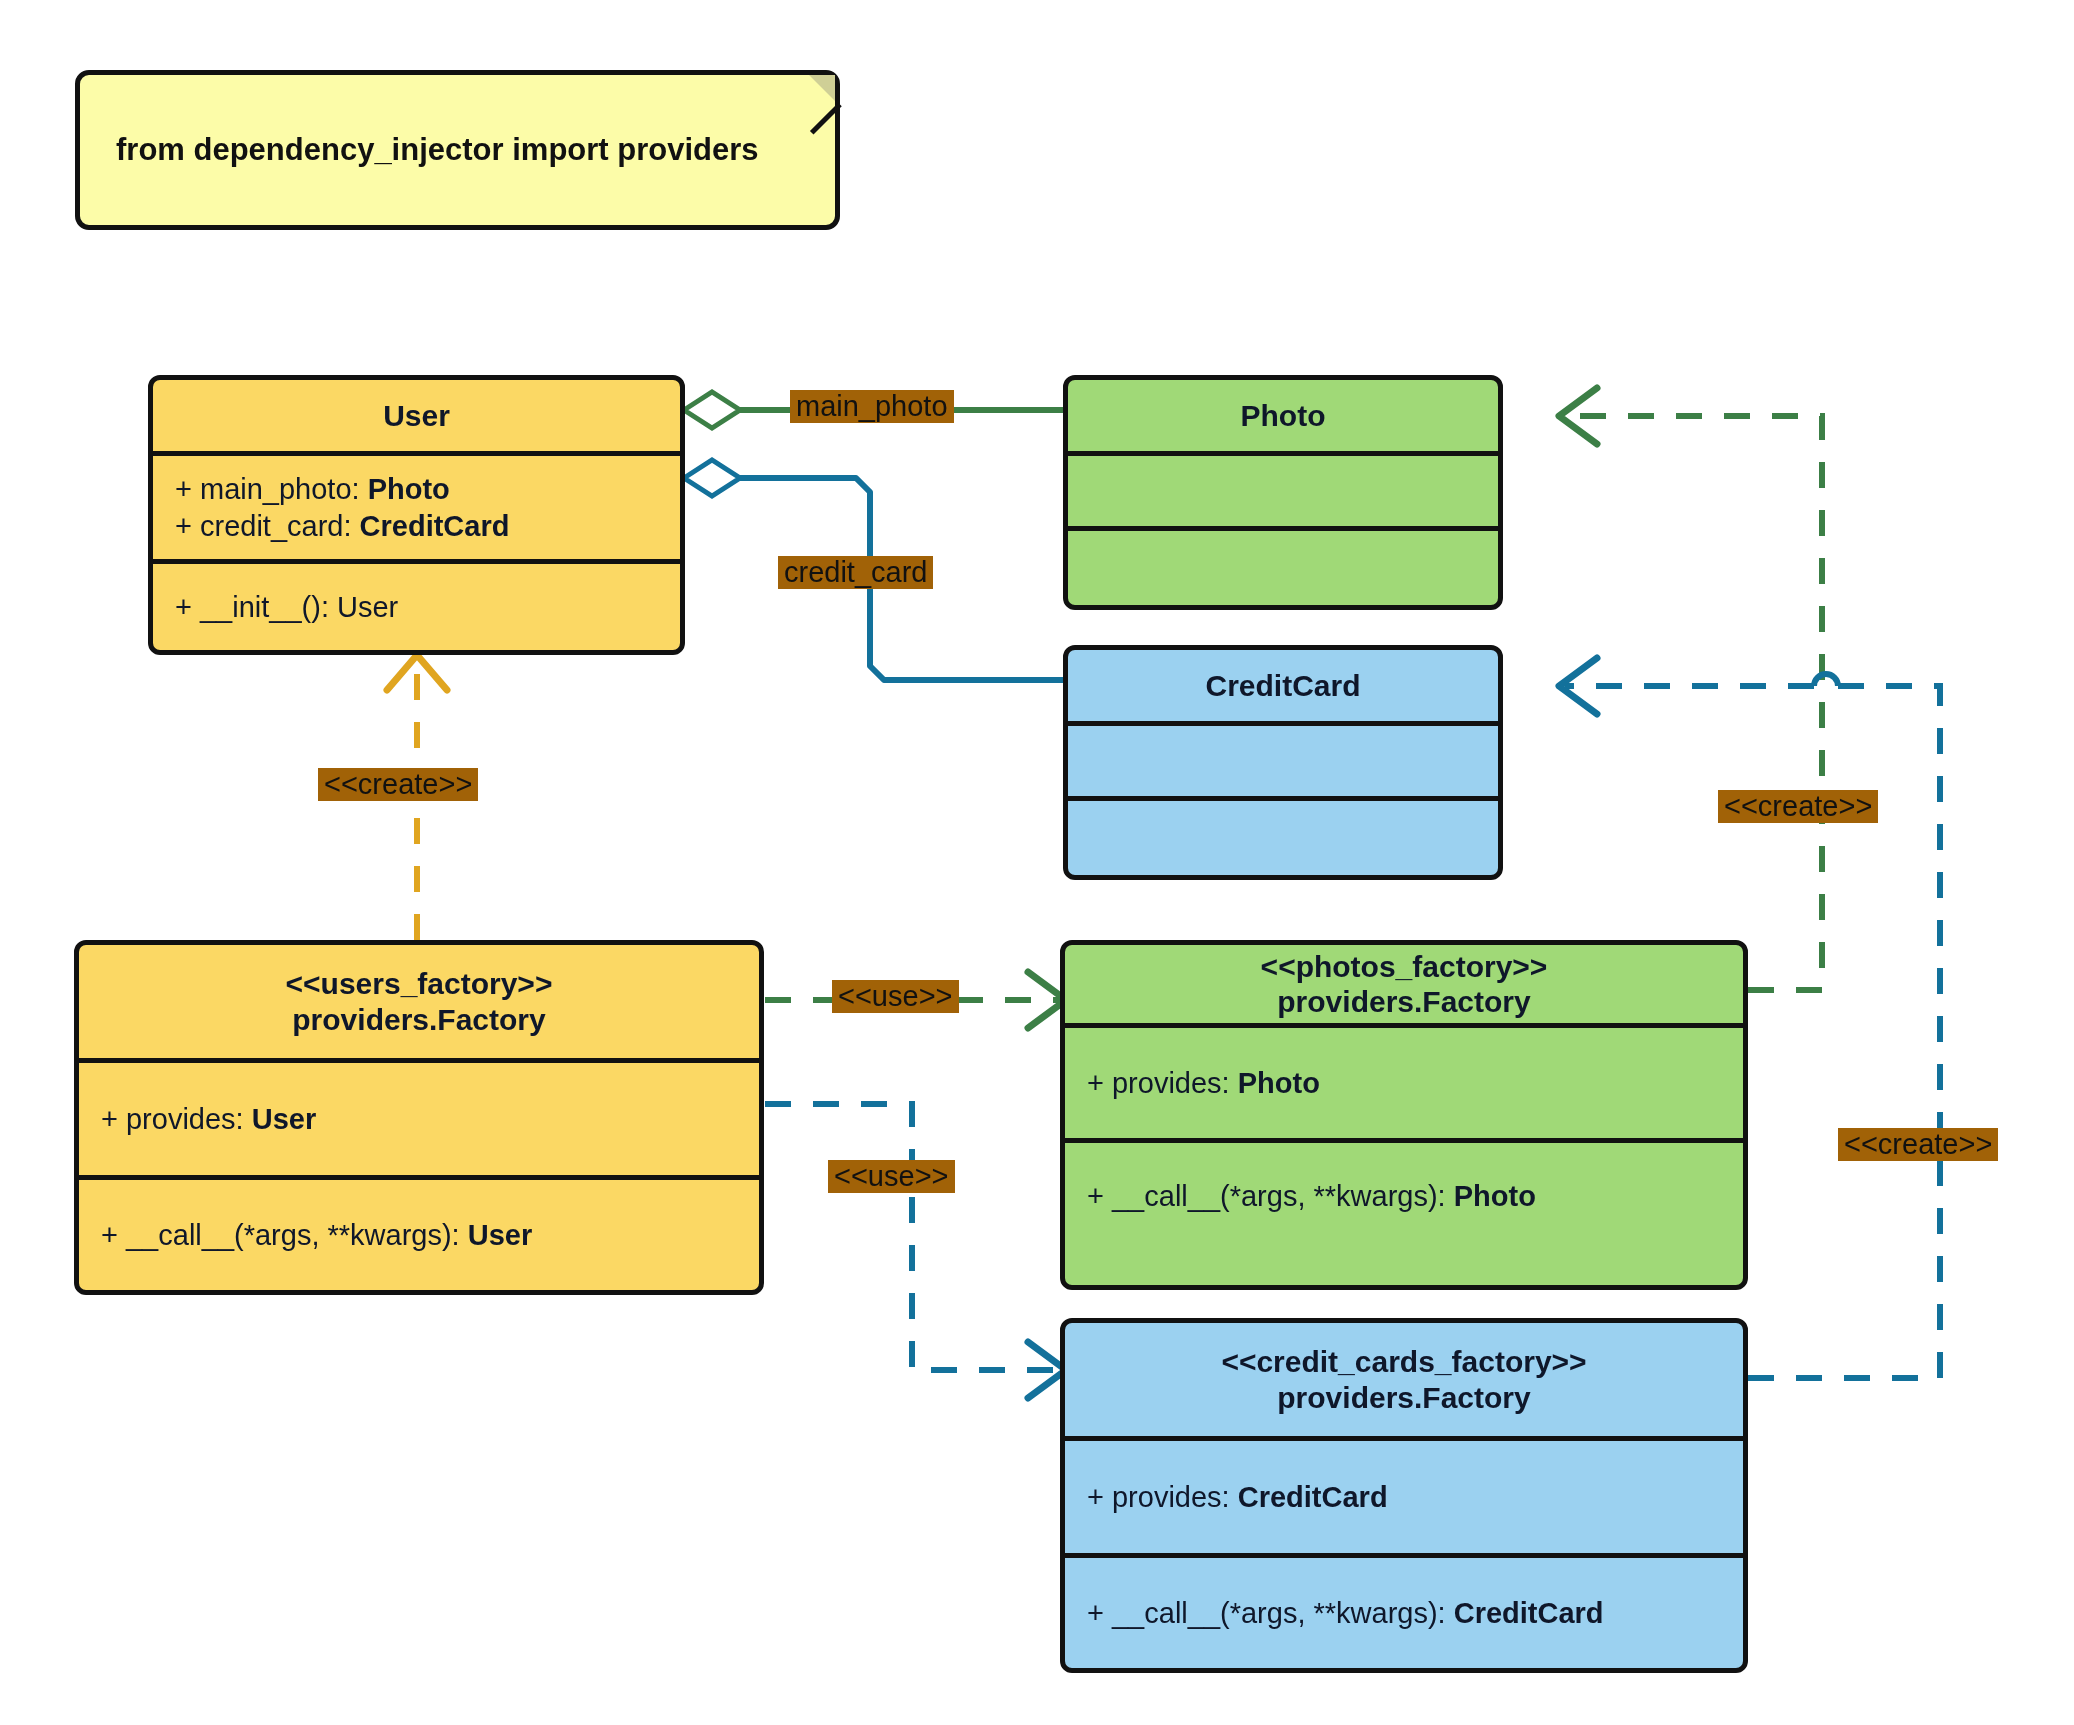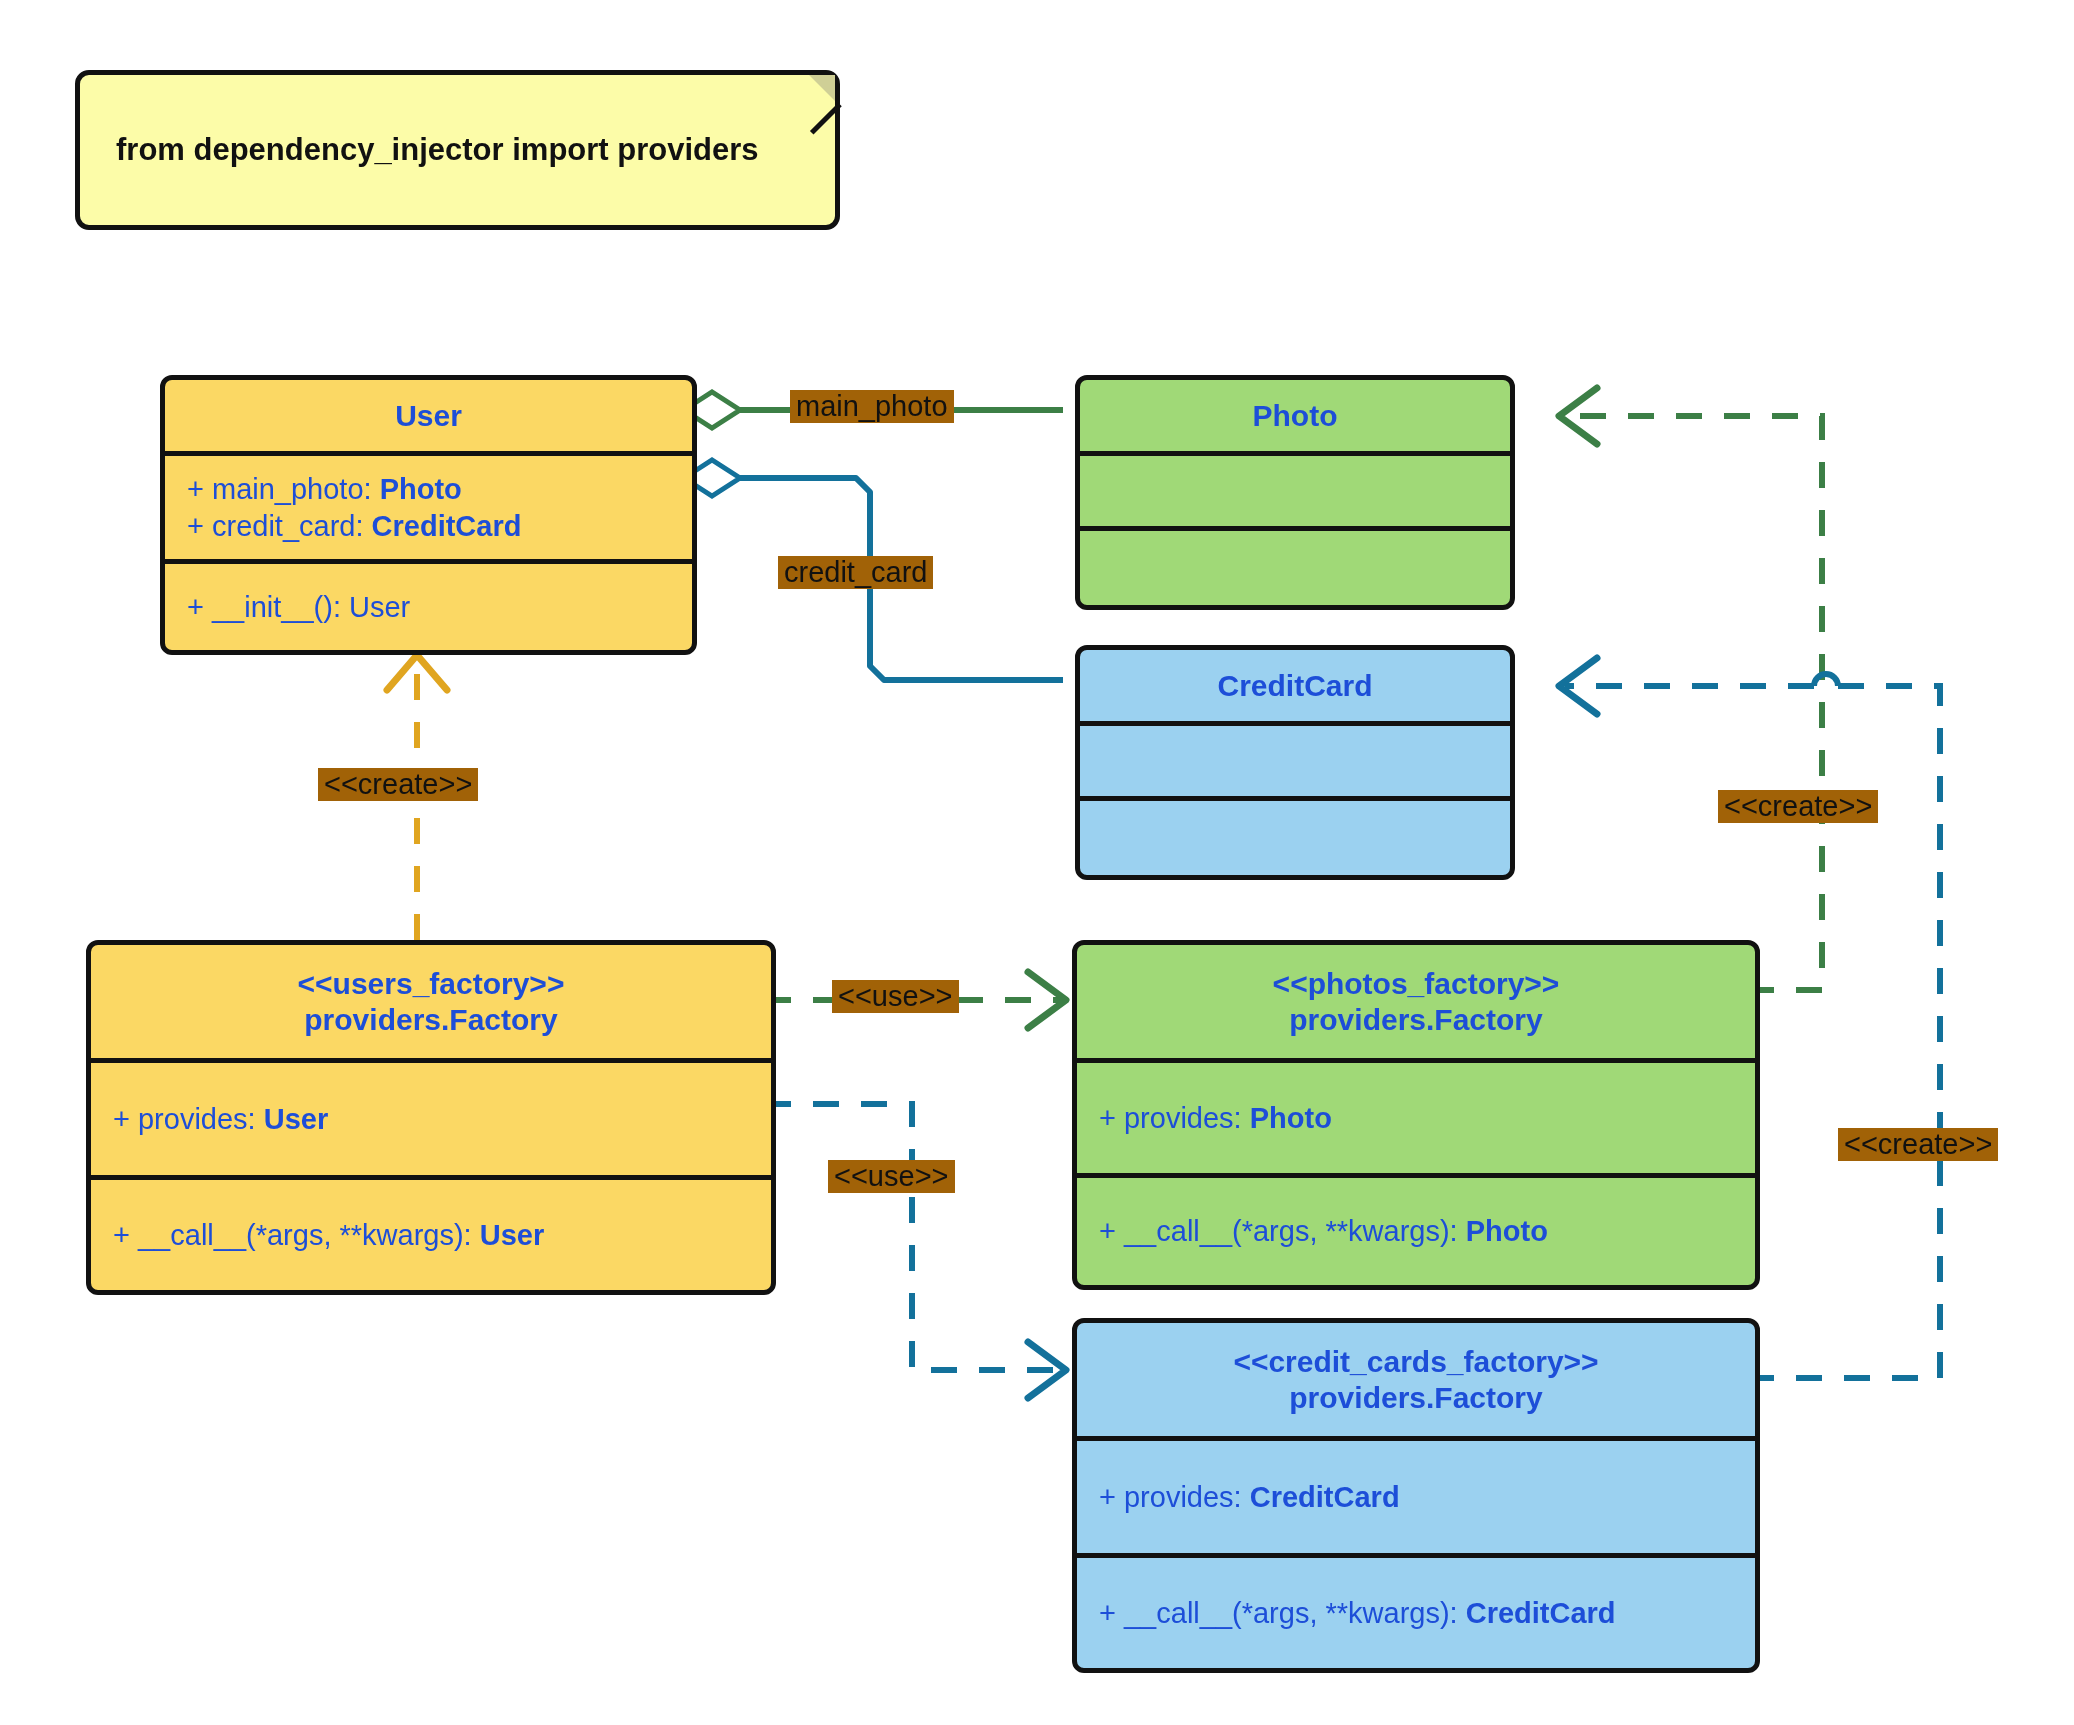--- a/index.html
+++ b/index.html
@@ -53,22 +53,21 @@
     transform-origin: left center;
   }
 
   
   .uml {
     position: absolute;
     box-sizing: border-box;
     border: 5px solid #111111;
     border-radius: 12px;
     overflow: hidden;
-    color: #1d4ed8;
-    margin-left: 12px;
+    color: #0f172a;
   }
   .uml .row {
     box-sizing: border-box;
     display: flex;
     flex-direction: column;
     justify-content: center;
     border-bottom: 5px solid #111111;
   }
   .uml .row:last-child { border-bottom: none; }
   .uml .head {
@@ -193,21 +192,21 @@
       </div>
     </div>
     <div class="row" style="height:110px;">
       <div class="mem">
         <span>+ __call__(*args, **kwargs): </span><b>User</b>
       </div>
     </div>
   </div>
 
   <div class="uml fill-green" style="left:1060px; top:940px; width:688px; height:350px;">
-    <div class="row" style="height:118px;">
+    <div class="row" style="height:83px;">
       <div class="head">&lt;&lt;photos_factory&gt;&gt;</div>
       <div class="head">providers.Factory</div>
     </div>
     <div class="row" style="height:115px;">
       <div class="mem">
         <span>+ provides: </span><b>Photo</b>
       </div>
     </div>
     <div class="row" style="height:107px;">
       <div class="mem">

